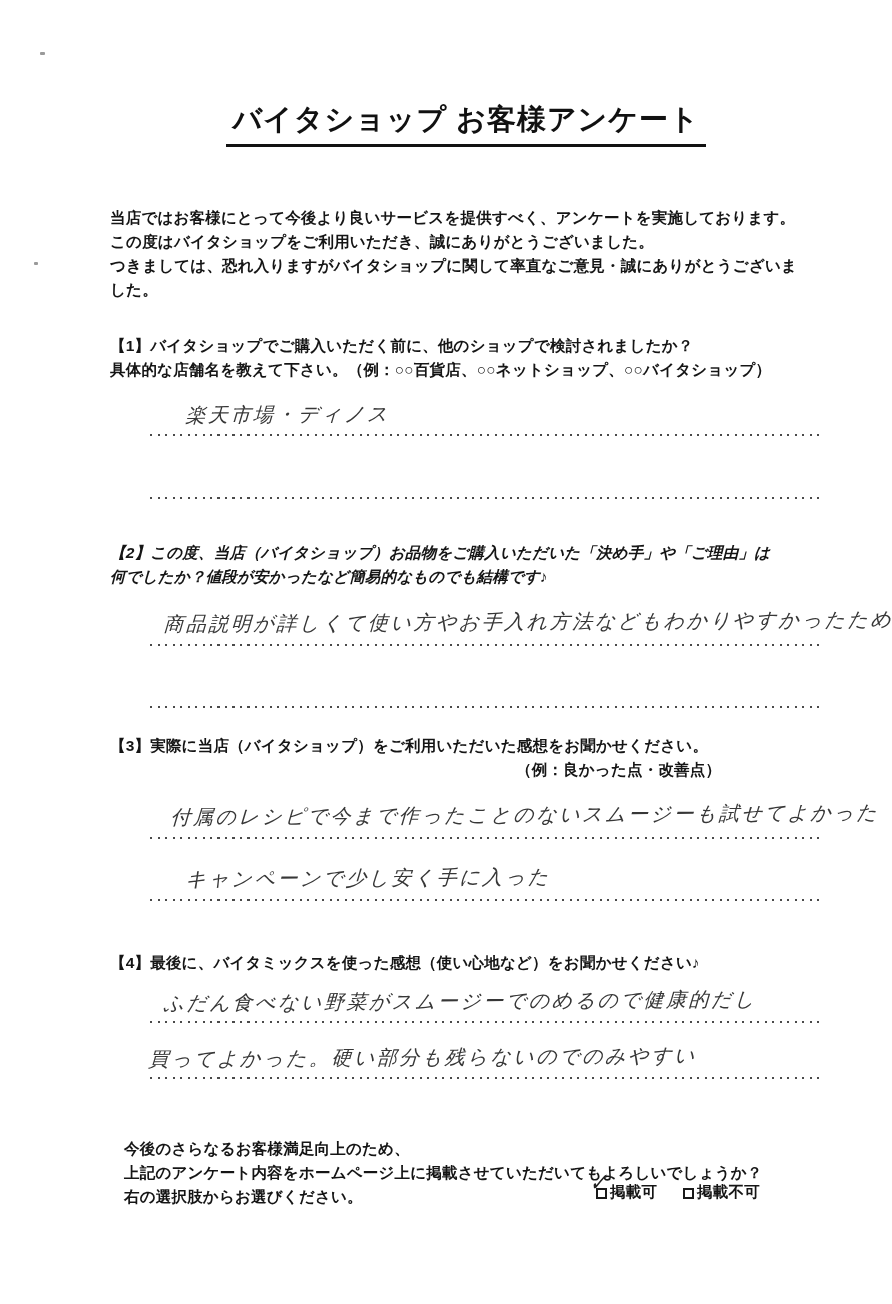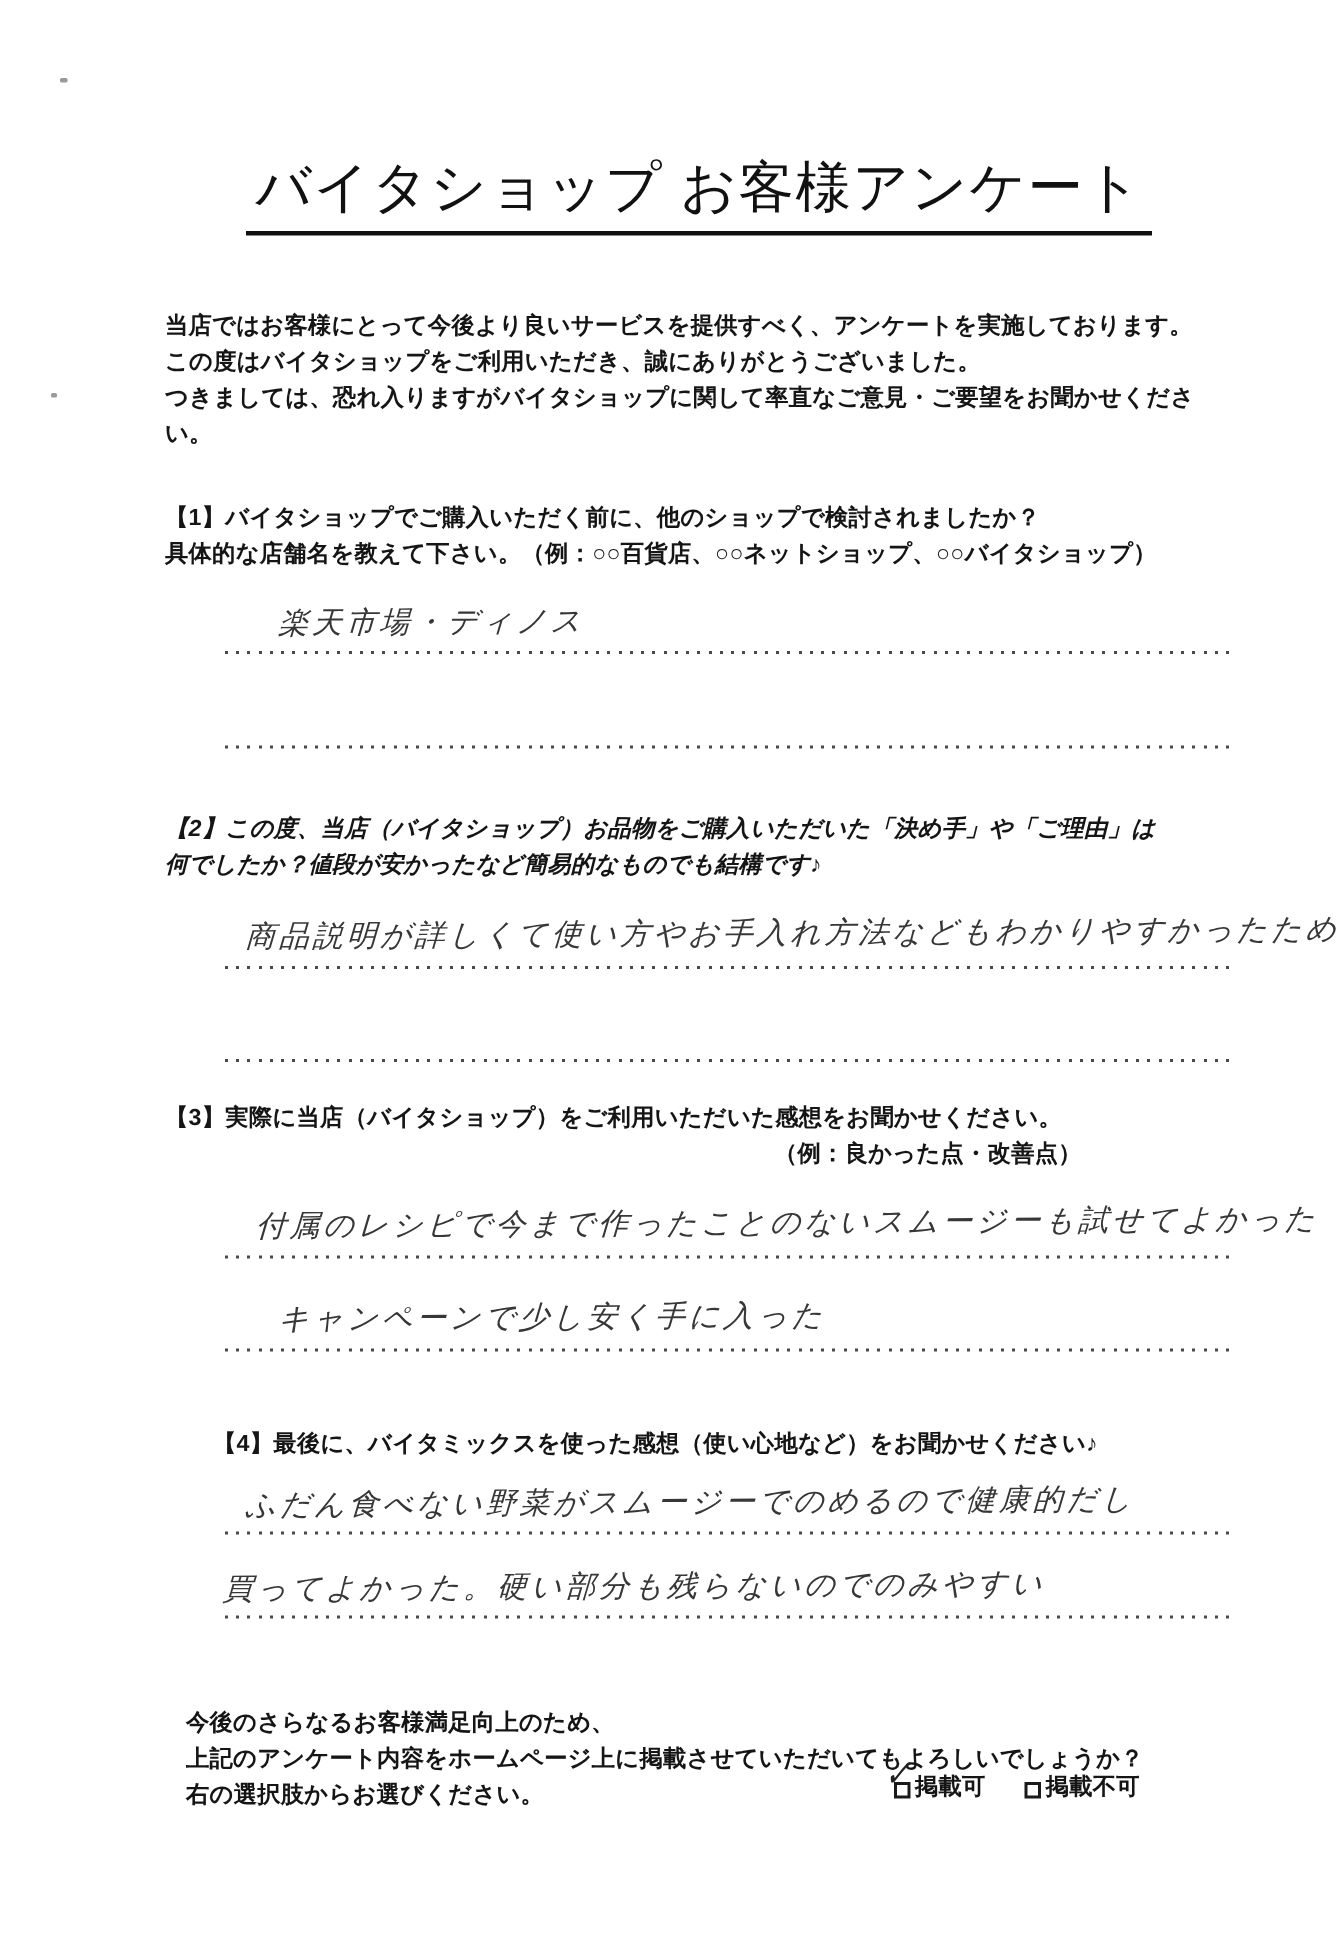--- a/index.html
+++ b/index.html
@@ -16,22 +16,22 @@
   }
   .abs { position: absolute; }
   .printed {
     font-weight: bold;
     font-size: 15.5px;
     line-height: 24px;
     color: #151515;
     letter-spacing: 0.2px;
   }
   .page-title {
-    font-size: 37px;
-    font-weight: normal;
+    font-size: 29px;
+    font-weight: bold;
     letter-spacing: 1px;
     display: inline-block;
     border-bottom: 3px solid #111;
     padding: 0 6px 4px 6px;
     color: #111;
   }
   .title-wrap {
     left: 110px; right: 70px; top: 100px;
     text-align: center;
   }
@@ -89,21 +89,21 @@
   <div class="abs speck" style="left:40px; top:52px; width:5px; height:3px;"></div>
   <div class="abs speck" style="left:34px; top:262px; width:4px; height:3px;"></div>
 
   <div class="abs title-wrap">
     <span class="page-title">バイタショップ お客様アンケート</span>
   </div>
 
   <div class="abs printed" style="left:110px; top:206px; width:695px;">
     <div>当店ではお客様にとって今後より良いサービスを提供すべく、アンケートを実施しております。</div>
     <div>この度はバイタショップをご利用いただき、誠にありがとうございました。</div>
-    <div>つきましては、恐れ入りますがバイタショップに関して率直なご意見・ご要望をお聞かせください。</div>
+    <div>つきましては、恐れ入りますがバイタショップに関して率直なご意見・誠にありがとうございました。</div>
   </div>
 
   <div class="abs printed" style="left:110px; top:334px; width:720px;">
     <div>【1】バイタショップでご購入いただく前に、他のショップで検討されましたか？</div>
     <div>具体的な店舗名を教えて下さい。（例：○○百貨店、○○ネットショップ、○○バイタショップ）</div>
   </div>
   <div class="abs handwriting" style="left:185px; top:402px;">楽天市場・ディノス</div>
   <div class="abs dotted-line" style="left:150px; top:434px; width:670px;"></div>
   <div class="abs dotted-line" style="left:150px; top:497px; width:670px;"></div>
 
@@ -117,21 +117,21 @@
 
   <div class="abs printed" style="left:110px; top:734px; width:720px;">
     <div>【3】実際に当店（バイタショップ）をご利用いただいた感想をお聞かせください。</div>
   </div>
   <div class="abs printed" style="left:480px; top:758px;margin-left:36px;">（例：良かった点・改善点）</div>
   <div class="abs handwriting" style="left:170px; top:804px;">付属のレシピで今まで作ったことのないスムージーも試せてよかった</div>
   <div class="abs dotted-line" style="left:150px; top:837px; width:670px;"></div>
   <div class="abs handwriting" style="left:185px; top:866px;">キャンペーンで少し安く手に入った</div>
   <div class="abs dotted-line" style="left:150px; top:899px; width:670px;"></div>
 
-  <div class="abs printed" style="left:110px; top:951px; width:720px;margin-left:32px;">
+  <div class="abs printed" style="left:110px; top:951px; width:720px;">
     <div>【4】最後に、バイタミックスを使った感想（使い心地など）をお聞かせください♪</div>
   </div>
   <div class="abs handwriting" style="left:163px; top:990px;">ふだん食べない野菜がスムージーでのめるので健康的だし</div>
   <div class="abs dotted-line" style="left:150px; top:1021px; width:670px;"></div>
   <div class="abs handwriting" style="left:148px; top:1046px;">買ってよかった。硬い部分も残らないのでのみやすい</div>
   <div class="abs dotted-line" style="left:150px; top:1077px; width:670px;"></div>
 
   <div class="abs printed" style="left:124px; top:1137px; width:720px;">
     <div>今後のさらなるお客様満足向上のため、</div>
     <div>上記のアンケート内容をホームページ上に掲載させていただいてもよろしいでしょうか？</div>

